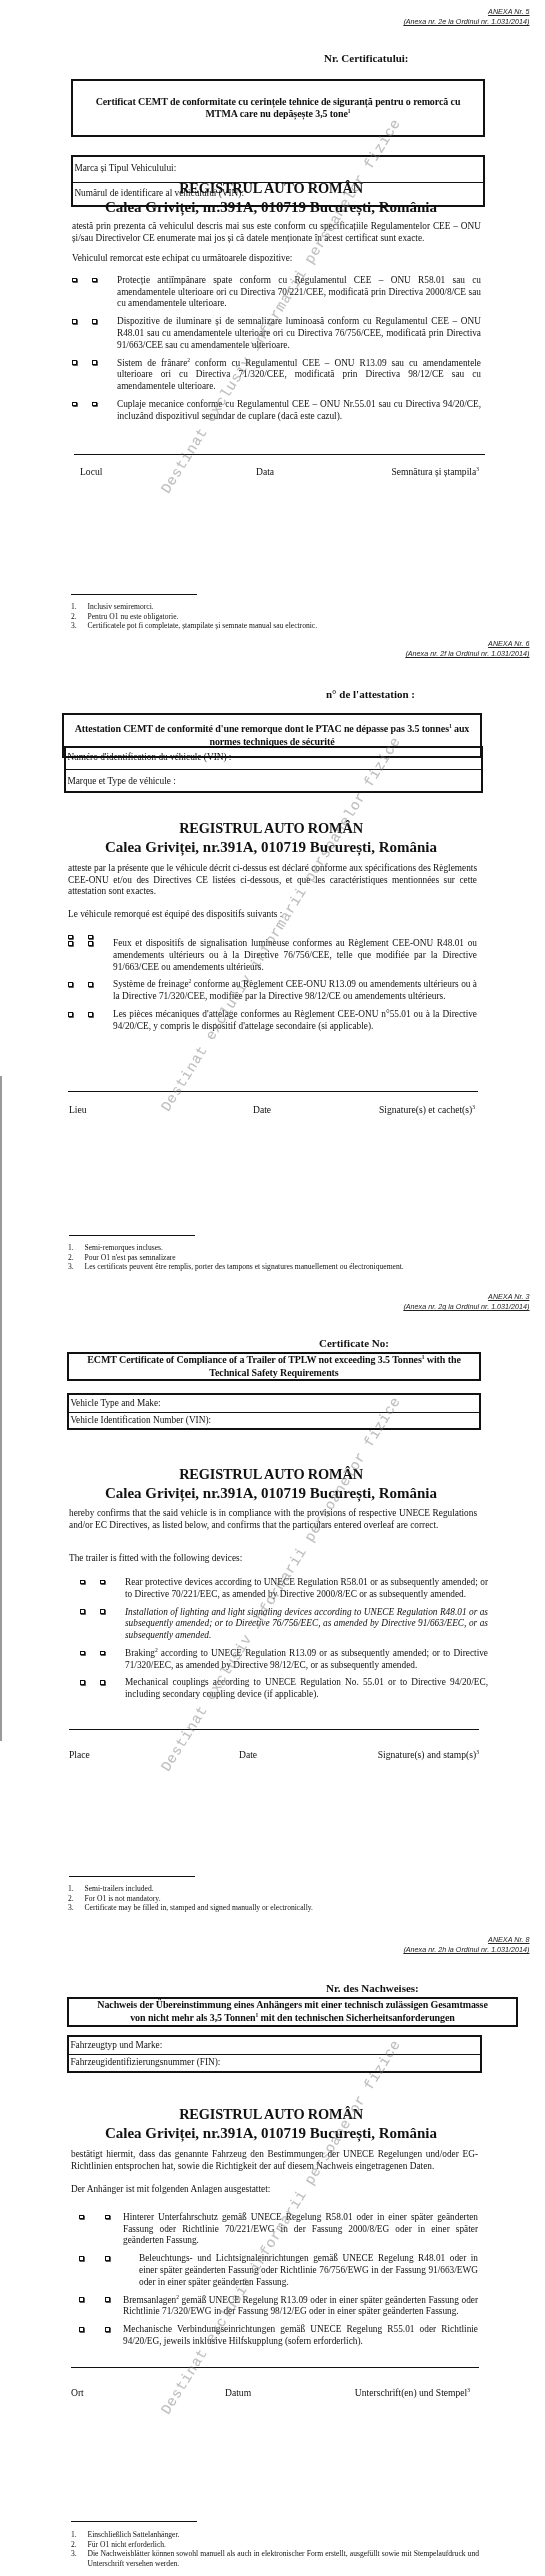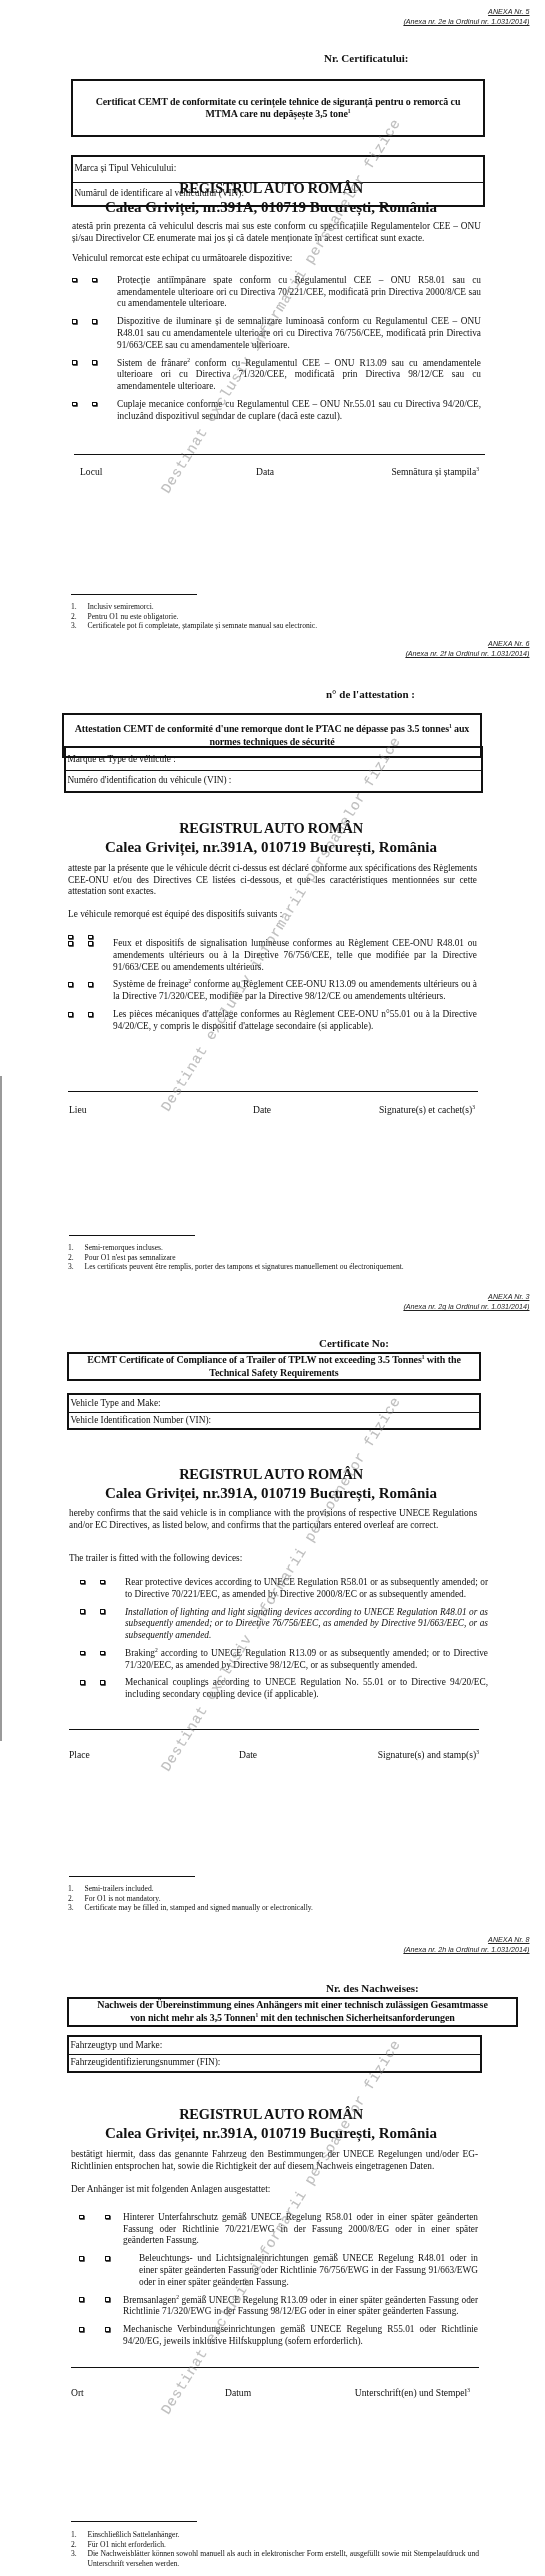--- a/index.html
+++ b/index.html
@@ -106,22 +106,22 @@
   <div class="annex-hdr" style="top:0px;">
     <div>ANEXA Nr. 6</div>
     <div>(Anexa nr. 2f la Ordinul nr. 1.031/2014)</div>
   </div>
   <div class="cert-no" style="left:326px;top:49px;">n° de l'attestation :</div>
   <div class="title-box" style="left:62px;top:74px;width:420px;height:45px;">
     <div><span>Attestation CEMT de conformité d'une remorque dont le PTAC ne dépasse pas 3.5 tonnes</span><sup>1</sup><span> aux</span><br>
       <span>normes techniques de sécurité</span></div>
   </div>
   <div class="veh-box" style="left:64px;top:107px;width:419px;height:47px;">
+    <div class="veh-row" style="height:20.6px;line-height:19px;">Numéro d'identification du véhicule (VIN) :</div>
     <div class="veh-row" style="height:22px;line-height:22px;">Marque et Type de véhicule :</div>
-    <div class="veh-row" style="height:20.6px;line-height:19px;">Numéro d'identification du véhicule (VIN) :</div>
   </div>
   <div class="org" style="top:180px;">
     <div class="org-name">REGISTRUL AUTO ROMÂN</div>
     <div class="org-addr">Calea Griviței, nr.391A, 010719 București, România</div>
   </div>
   <div class="intro" style="left:68px;top:224px;width:409px;">atteste par la présente que le véhicule décrit ci-dessus est déclaré conforme aux spécifications des Règlements CEE-ONU et/ou des Directives CE listées ci-dessous, et que les caractéristiques mentionnées sur cette attestation sont exactes.</div>
   <div class="fitted" style="left:68px;top:270px;">Le véhicule remorqué est équipé des dispositifs suivants :</div>
   <div class="devices" style="left:68px;top:293px;width:409px;">
       <div class="device">
         <span class="cb" style="left: 0px;"></span>

